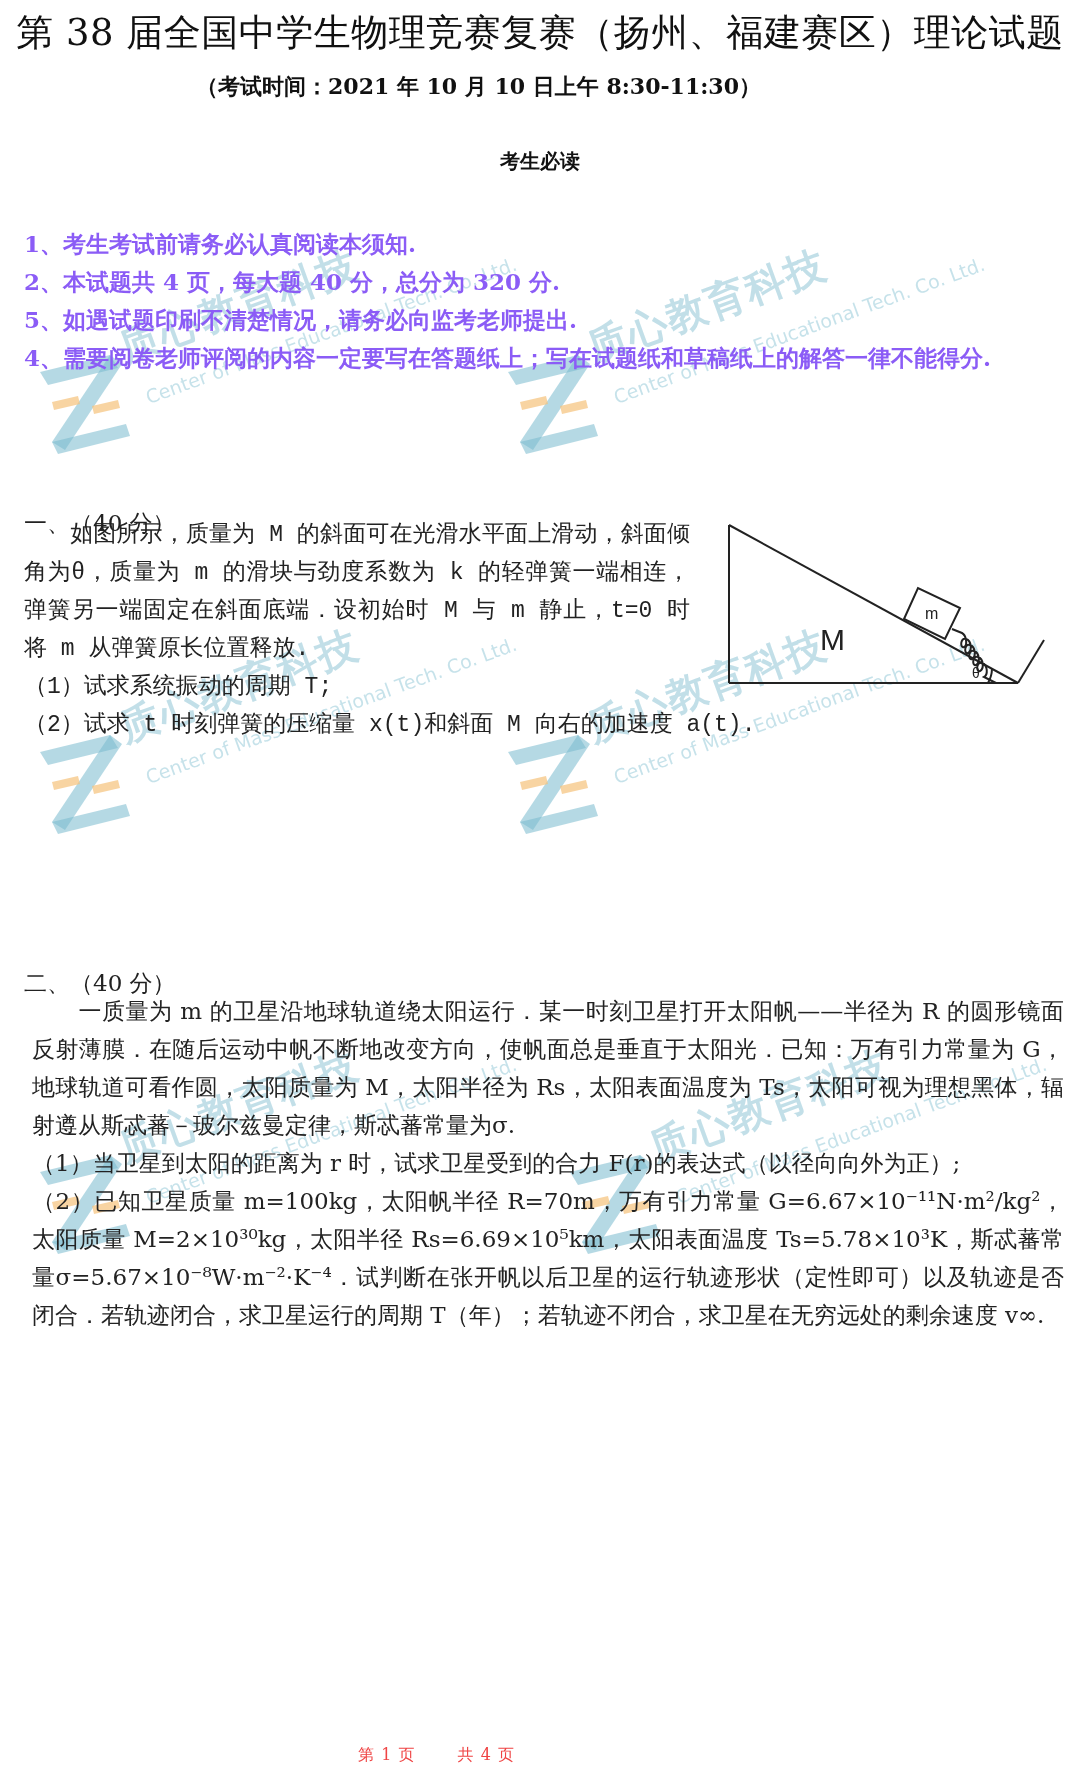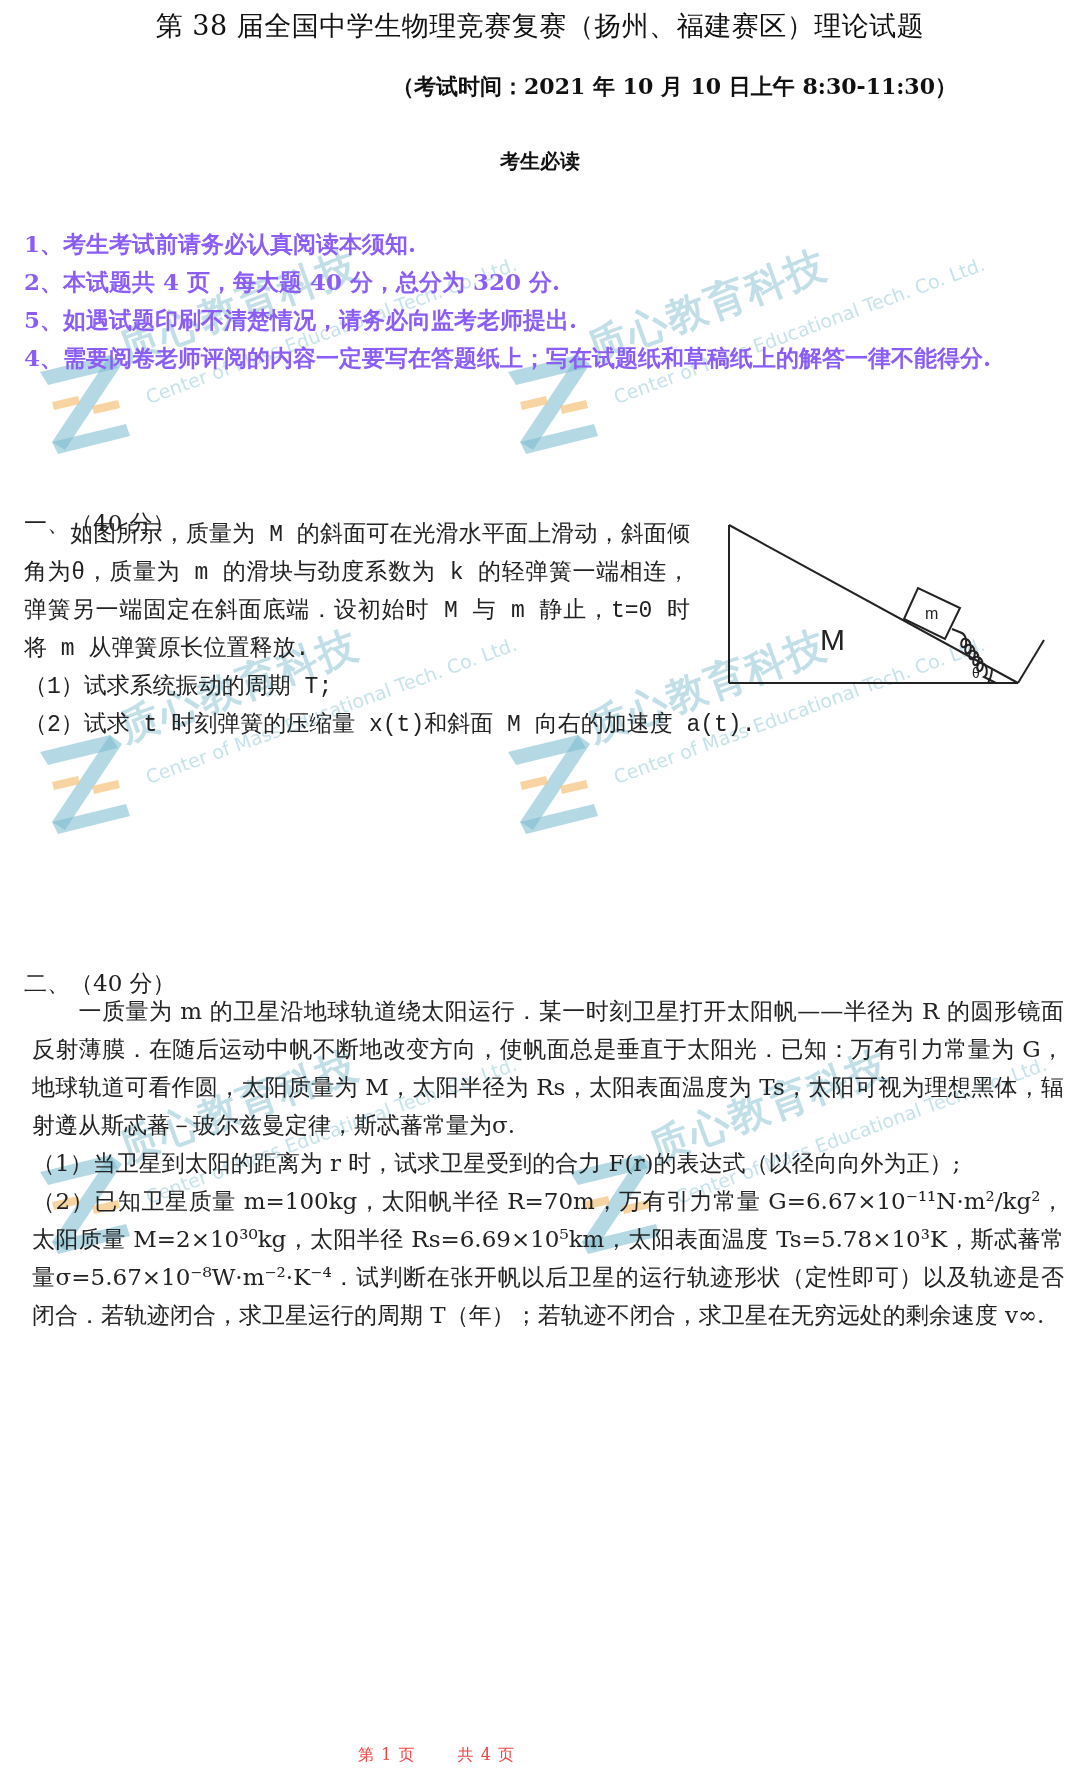--- a/index.html
+++ b/index.html
@@ -23,24 +23,24 @@
     }
     .wm .wm-en {
       position: absolute; left: 120px; top: 96px;
       font-family: "DejaVu Sans", sans-serif; font-size: 19px;
       color: rgba(120, 185, 205, 0.42); white-space: nowrap;
       transform: rotate(-20deg); transform-origin: left bottom;
     }
 
     .title {
       position: absolute; left: 0; top: 8px; width: 1080px; text-align: center;
-      font-size: 27px; letter-spacing: 0.5px; color: #111;
+      font-size: 37px; letter-spacing: 0.5px; color: #111;
     }
     .subtitle {
-      position: absolute; left: 0; top: 72px; width: 957px; text-align: right;
+      position: absolute; left: 0; top: 72px; width: 957px; text-align: center;
       font-size: 22px; font-weight: bold; color: #111;
     }
     .notice-heading {
       position: absolute; left: 0; top: 148px; width: 1080px; text-align: center;
       font-size: 20px; font-weight: bold; color: #111;
     }
     .notices { position: absolute; left: 24px; top: 225px; width: 1036px; }
     .notice-item {
       font-size: 23px; font-weight: bold; line-height: 38px; color: #8b5cf6;
     }

